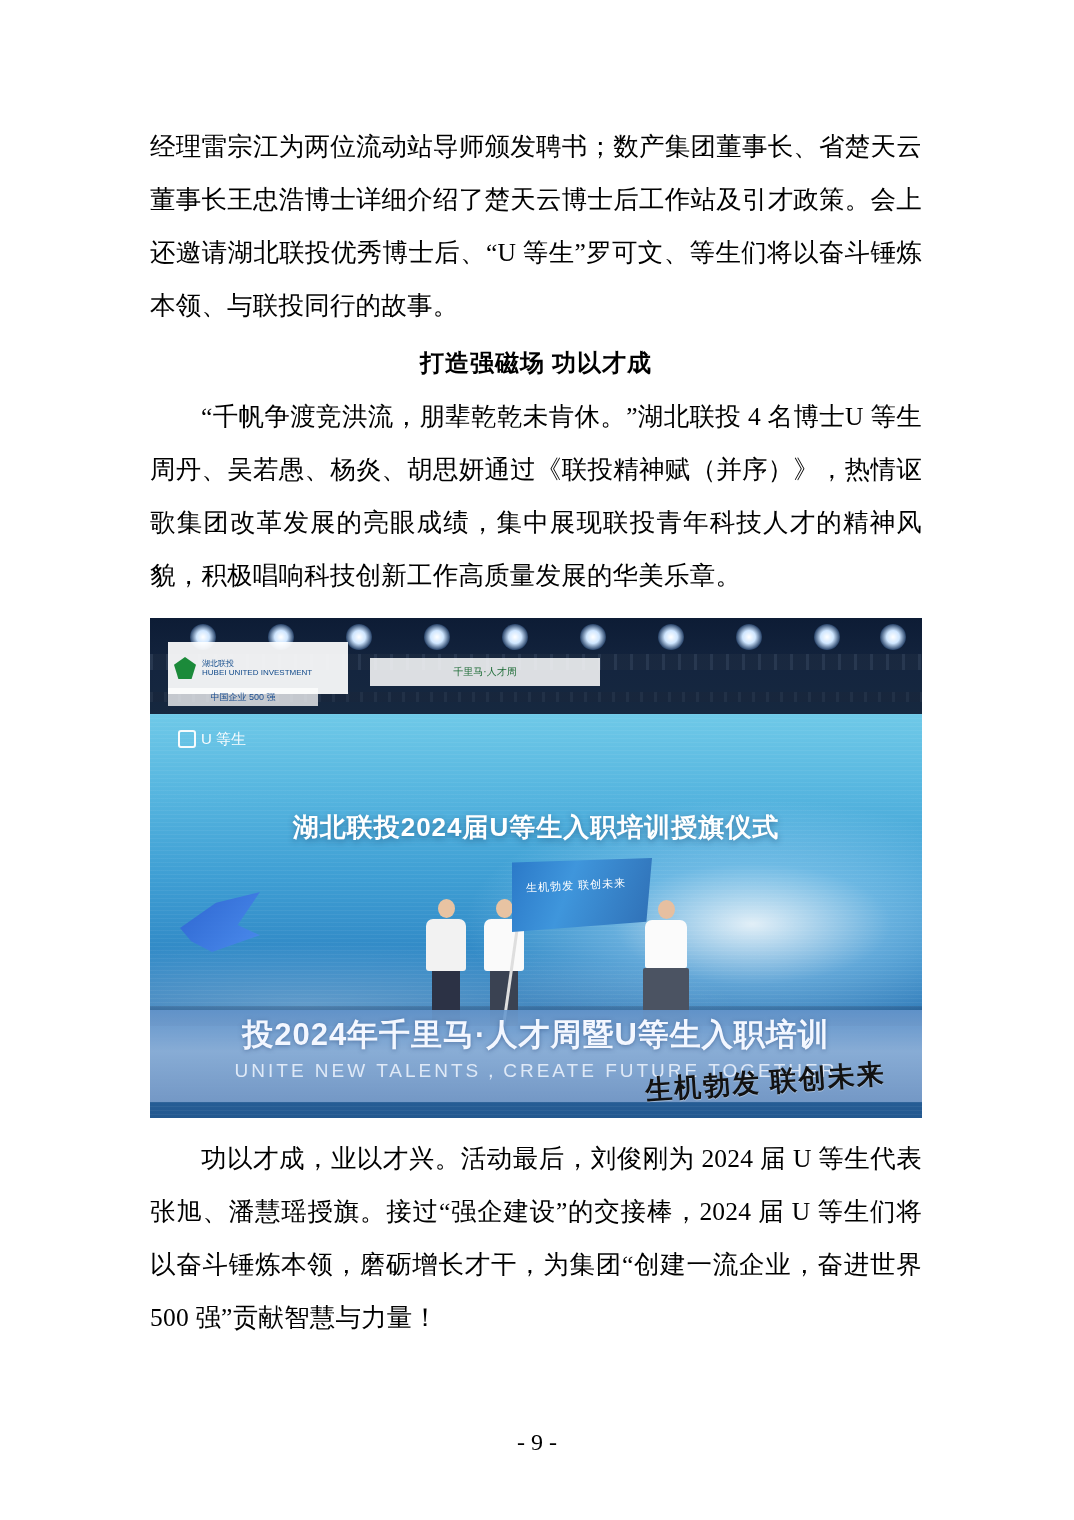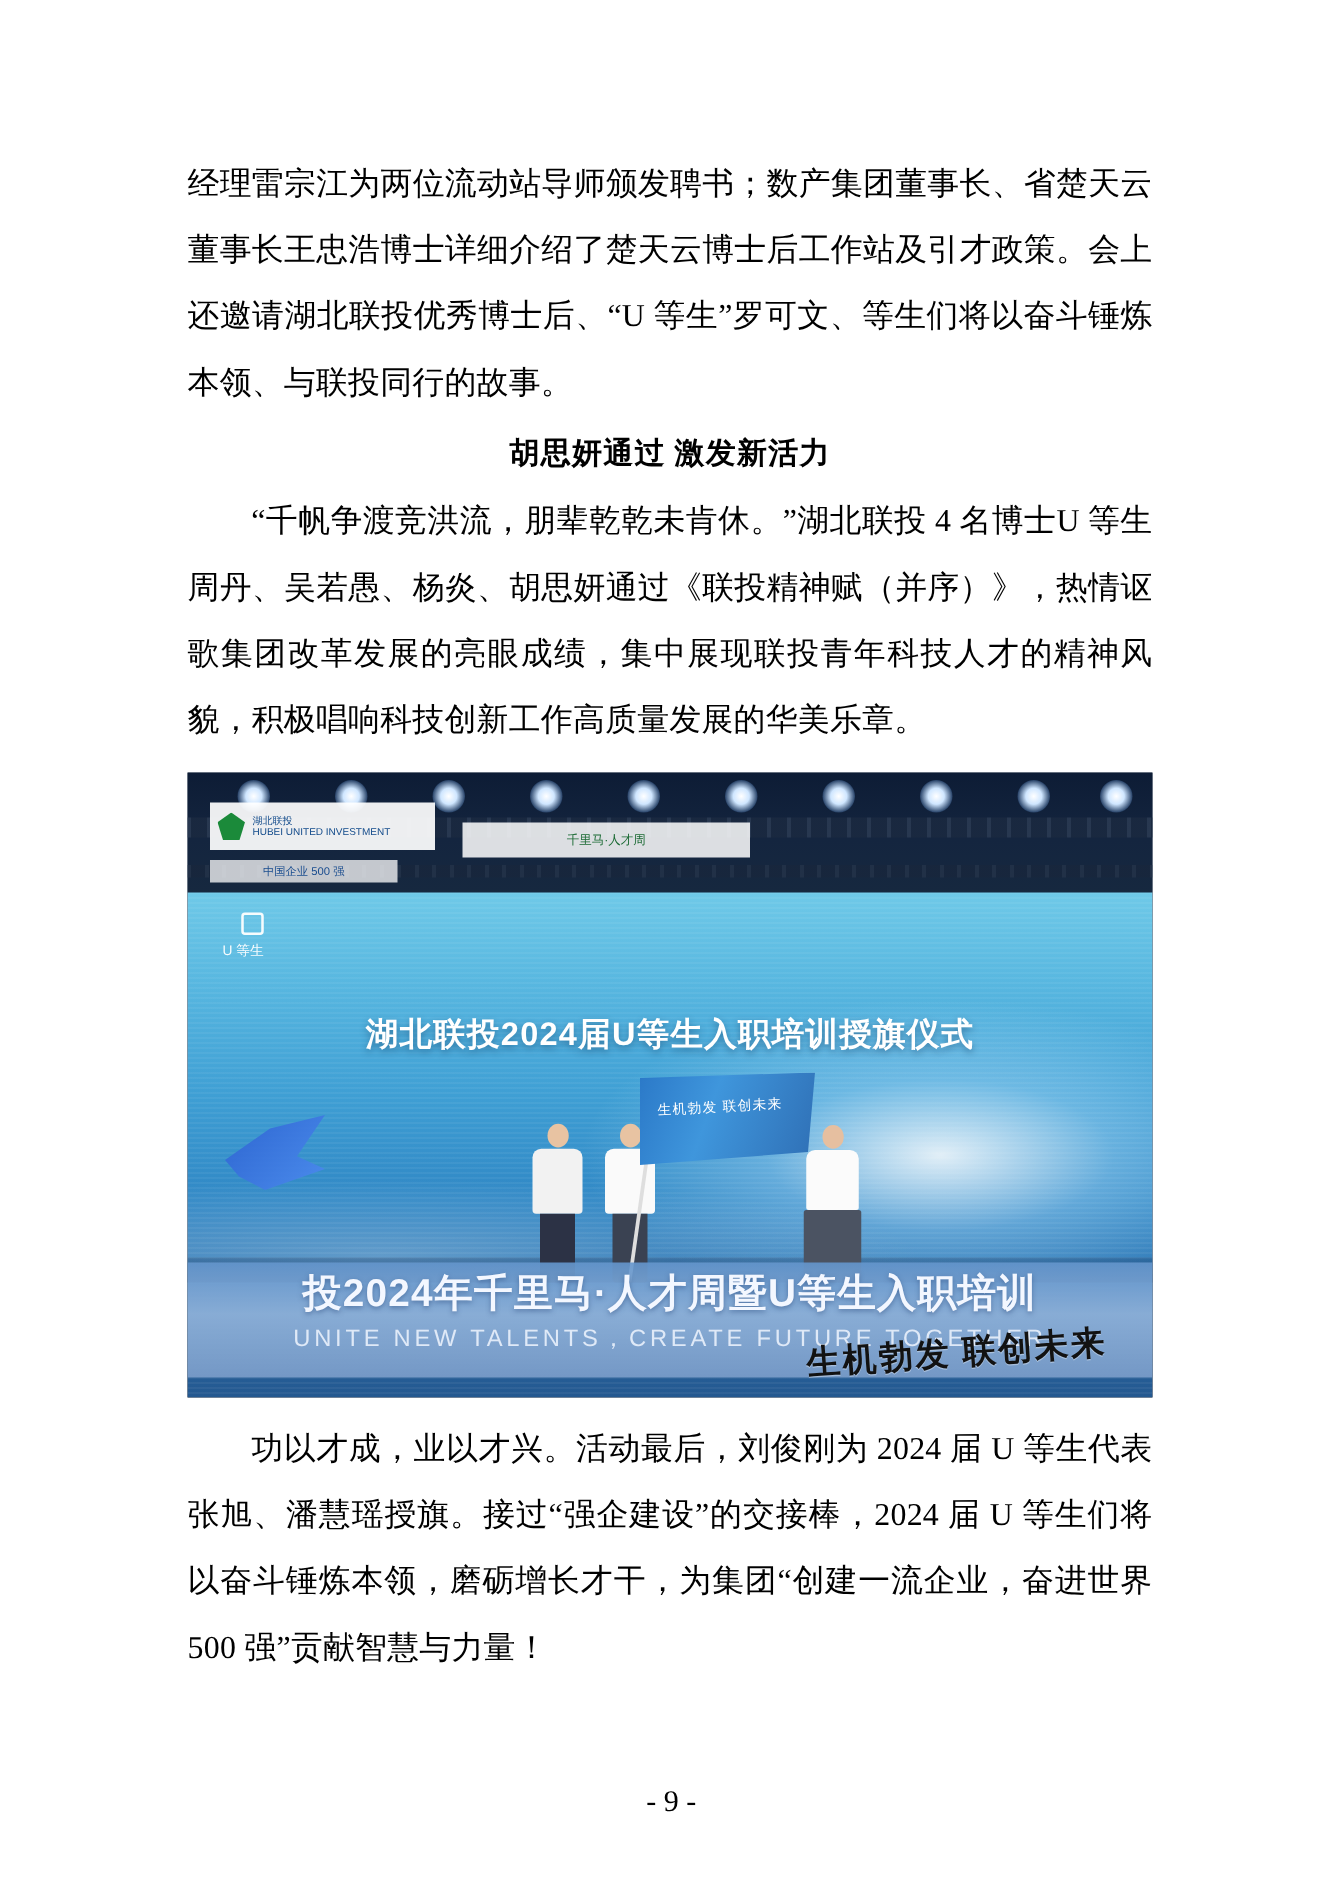--- a/index.html
+++ b/index.html
@@ -73,21 +73,21 @@
     position: absolute;
     top: 6px;
     width: 26px; height: 26px;
     border-radius: 50%;
     background: radial-gradient(circle, #ffffff 0%, #cfe6ff 35%, rgba(120,180,255,0.25) 70%, rgba(10,25,50,0) 100%);
     filter: blur(0.5px);
   }
   .banner-left {
     position: absolute;
     left: 18px; top: 24px;
-    width: 180px; height: 38px;
+    width: 180px; height: 52px;
     background: rgba(255,255,255,0.92);
     display: flex; align-items: center; gap: 6px;
     padding: 2px 6px;
     box-sizing: border-box;
   }
   .banner-left .logo-mark {
     width: 22px; height: 22px;
     background: #1b8a3a;
     clip-path: polygon(50% 0%, 100% 35%, 80% 100%, 20% 100%, 0% 35%);
   }
@@ -122,25 +122,24 @@
   }
   .screen-waves {
     position: absolute; left: 0; top: 0; width: 100%; height: 100%;
     background:
       radial-gradient(ellipse 80% 22% at 20% 72%, rgba(255,255,255,0.25) 0%, rgba(255,255,255,0) 70%),
       radial-gradient(ellipse 70% 18% at 60% 84%, rgba(255,255,255,0.18) 0%, rgba(255,255,255,0) 70%),
       repeating-linear-gradient(180deg, rgba(255,255,255,0.05) 0px, rgba(255,255,255,0.05) 1px, rgba(0,0,0,0) 1px, rgba(0,0,0,0) 4px);
   }
   .screen-logo {
     position: absolute; left: 28px; top: 16px;
-    display: flex; align-items: flex-end; gap: 5px;
-    color: #ffffff; font-size: 11px;
+    display: flex; align-items: flex-start; gap: 5px;
+    color: #ffffff; font-size: 15px;
     font-family: "Liberation Sans", sans-serif;
     opacity: .95;
-    flex-direction: column;
   }
   .screen-logo .mark {
     width: 14px; height: 14px; border: 2px solid #ffffff; border-radius: 3px;
   }
   .screen-title {
     position: absolute;
     left: 0; right: 0; top: 96px;
     text-align: center;
     color: #ffffff;
     font-family: "Liberation Sans", sans-serif;
@@ -251,21 +250,21 @@
   }
 </style>
 </head>
 <body>
 
 <div class="page">
   <div class="content">
 
     <p class="body-text">经理雷宗江为两位流动站导师颁发聘书；数产集团董事长、省楚天云董事长王忠浩博士详细介绍了楚天云博士后工作站及引才政策。会上还邀请湖北联投优秀博士后、“U 等生”罗可文、等生们将以奋斗锤炼本领、与联投同行的故事。</p>
 
-    <h2 class="section-heading">胡思妍通过 激发新活力</h2>
+    <h2 class="section-heading">打造强磁场 功以才成</h2>
 
     <p class="body-text indent">“千帆争渡竞洪流，朋辈乾乾未肯休。”湖北联投 4 名博士U 等生周丹、吴若愚、杨炎、胡思妍通过《联投精神赋（并序）》，热情讴歌集团改革发展的亮眼成绩，集中展现联投青年科技人才的精神风貌，积极唱响科技创新工作高质量发展的华美乐章。</p>
 
     <div class="figure">
 
       <div class="stage-top"></div>
       <div class="truss"></div>
       <div class="truss2"></div>
 
       <div class="lamp" style="left:40px;"></div>

